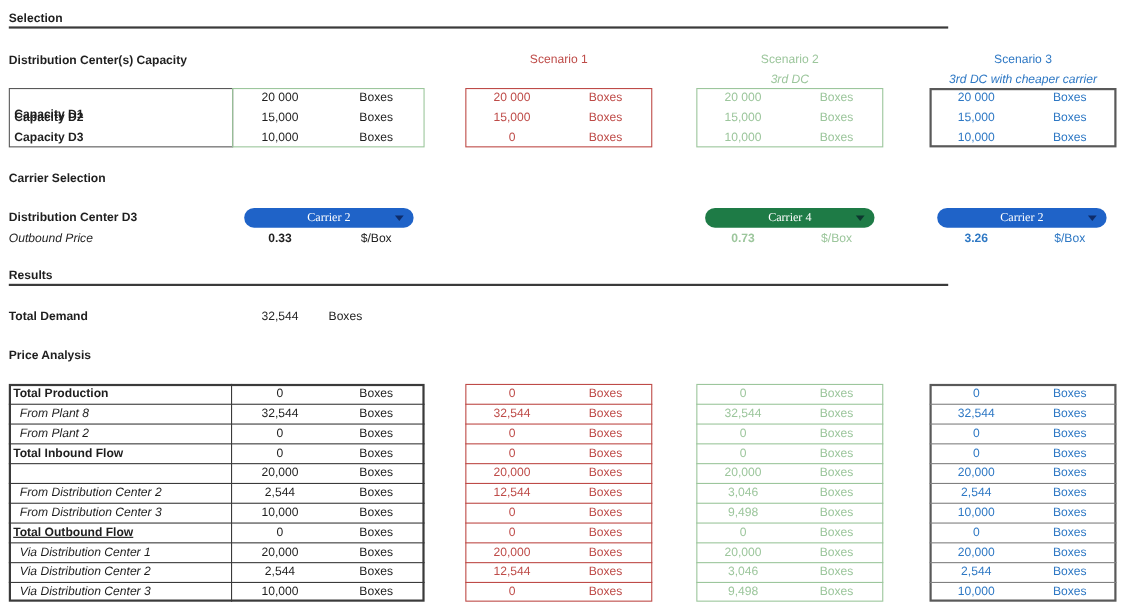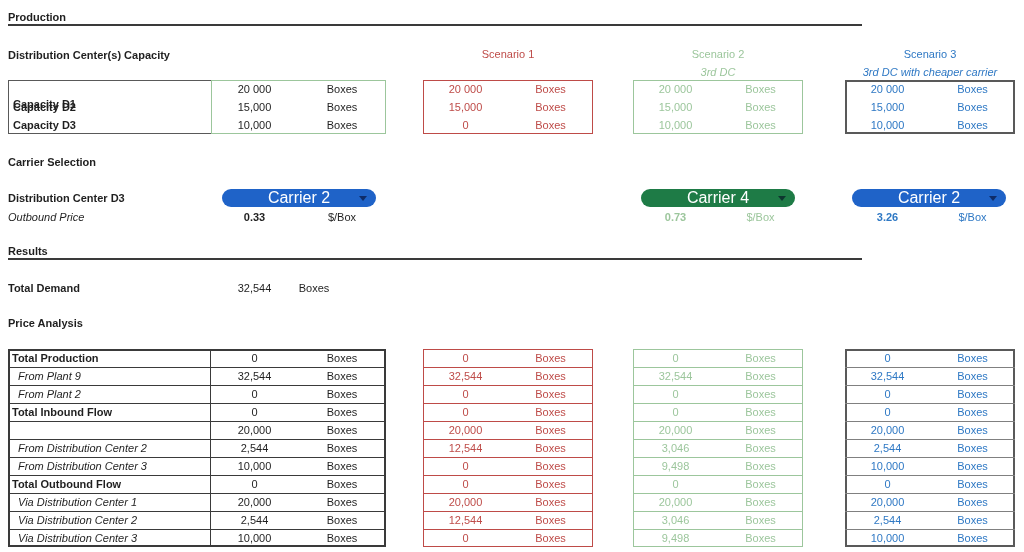--- a/index.html
+++ b/index.html
@@ -10,33 +10,33 @@
   .i{font-style:italic;}
   .c{text-align:center;}
   .s1{color:#BE4B48;}
   .s2{color:#9CC69C;}
   .s3{color:#2E78C4;}
   .rule{position:absolute;left:8px;width:854px;height:0;border-top:2px solid #3a3a3a;}
   .box{position:absolute;box-sizing:border-box;background:transparent;}
   .hline{position:absolute;height:1px;}
   .vline{position:absolute;width:1px;}
   .pill{position:absolute;height:18px;border-radius:9px;box-sizing:border-box;
-        color:#fff;font-size:16px;line-height:18px;text-align:center;cursor:pointer;}
+        color:#fff;font-size:11px;line-height:18px;text-align:center;cursor:pointer;font-family:Liberation Serif, serif;}
   .pill .arrow{position:absolute;right:9px;top:7px;width:0;height:0;
         border-left:4px solid transparent;border-right:4px solid transparent;
         border-top:5px solid rgba(0,0,30,0.55);}
   .pill-blue{background:#1F63C8;}
   .pill-green{background:#1E7B46;}
 </style>
 </head>
 <body>
 
 <div class="canvas" id="cv">
 
-  <div class="t b" style="left:8px;top:8px">Production</div>
+  <div class="t b" style="left:8px;top:8px">Selection</div>
   <div class="rule" style="top:24px"></div>
 
   <div class="t b" style="left:8px;top:46px">Distribution Center(s) Capacity</div>
 
   <div class="t c s1" style="left:423px;top:45px;width:170px">Scenario 1</div>
   <div class="t c s2" style="left:633px;top:45px;width:170px">Scenario 2</div>
   <div class="t c i s2" style="left:633px;top:63px;width:170px">3rd DC</div>
   <div class="t c s3" style="left:845px;top:45px;width:170px">Scenario 3</div>
   <div class="t c i s3" style="left:845px;top:63px;width:170px">3rd DC with cheaper carrier</div>
 
@@ -113,21 +113,21 @@
     <div class="t s3 c" style="left: 930px; top: 116px; width: 85px;">Boxes</div>
     <div class="t b" style="left: 12px; top: 349px; width: 190px;">Total Production</div>
     <div class="t c" style="left: 211px; top: 349px; width: 87px;">0</div>
     <div class="t c" style="left: 298px; top: 349px; width: 88px;">Boxes</div>
     <div class="t s1 c" style="left: 423px; top: 349px; width: 85px;">0</div>
     <div class="t s1 c" style="left: 508px; top: 349px; width: 85px;">Boxes</div>
     <div class="t s2 c" style="left: 633px; top: 349px; width: 85px;">0</div>
     <div class="t s2 c" style="left: 718px; top: 349px; width: 85px;">Boxes</div>
     <div class="t s3 c" style="left: 845px; top: 349px; width: 85px;">0</div>
     <div class="t s3 c" style="left: 930px; top: 349px; width: 85px;">Boxes</div>
-    <div class="t i" style="left: 18px; top: 367px; width: 190px;">From Plant 9</div>
+    <div class="t i" style="left: 18px; top: 367px; width: 190px;">From Plant 8</div>
     <div class="t c" style="left: 211px; top: 367px; width: 87px;">32,544</div>
     <div class="t c" style="left: 298px; top: 367px; width: 88px;">Boxes</div>
     <div class="t s1 c" style="left: 423px; top: 367px; width: 85px;">32,544</div>
     <div class="t s1 c" style="left: 508px; top: 367px; width: 85px;">Boxes</div>
     <div class="t s2 c" style="left: 633px; top: 367px; width: 85px;">32,544</div>
     <div class="t s2 c" style="left: 718px; top: 367px; width: 85px;">Boxes</div>
     <div class="t s3 c" style="left: 845px; top: 367px; width: 85px;">32,544</div>
     <div class="t s3 c" style="left: 930px; top: 367px; width: 85px;">Boxes</div>
     <div class="hline" style="left: 8px; top: 367px; width: 378px; background: rgb(58, 58, 58);"></div>
     <div class="hline" style="left: 423px; top: 367px; width: 170px; background: rgb(190, 75, 72);"></div>
@@ -190,21 +190,21 @@
     <div class="t s1 c" style="left: 423px; top: 457px; width: 85px;">0</div>
     <div class="t s1 c" style="left: 508px; top: 457px; width: 85px;">Boxes</div>
     <div class="t s2 c" style="left: 633px; top: 457px; width: 85px;">9,498</div>
     <div class="t s2 c" style="left: 718px; top: 457px; width: 85px;">Boxes</div>
     <div class="t s3 c" style="left: 845px; top: 457px; width: 85px;">10,000</div>
     <div class="t s3 c" style="left: 930px; top: 457px; width: 85px;">Boxes</div>
     <div class="hline" style="left: 8px; top: 457px; width: 378px; background: rgb(58, 58, 58);"></div>
     <div class="hline" style="left: 423px; top: 457px; width: 170px; background: rgb(190, 75, 72);"></div>
     <div class="hline" style="left: 633px; top: 457px; width: 170px; background: rgb(156, 198, 156);"></div>
     <div class="hline" style="left: 845px; top: 457px; width: 170px; background: rgb(128, 128, 128);"></div>
-    <div class="t b" style="left: 12px; top: 475px; width: 190px;">Total Outbound Flow</div>
+    <div class="t b" style="left: 12px; top: 475px; width: 190px; text-decoration: underline;">Total Outbound Flow</div>
     <div class="t c" style="left: 211px; top: 475px; width: 87px;">0</div>
     <div class="t c" style="left: 298px; top: 475px; width: 88px;">Boxes</div>
     <div class="t s1 c" style="left: 423px; top: 475px; width: 85px;">0</div>
     <div class="t s1 c" style="left: 508px; top: 475px; width: 85px;">Boxes</div>
     <div class="t s2 c" style="left: 633px; top: 475px; width: 85px;">0</div>
     <div class="t s2 c" style="left: 718px; top: 475px; width: 85px;">Boxes</div>
     <div class="t s3 c" style="left: 845px; top: 475px; width: 85px;">0</div>
     <div class="t s3 c" style="left: 930px; top: 475px; width: 85px;">Boxes</div>
     <div class="hline" style="left: 8px; top: 475px; width: 378px; background: rgb(58, 58, 58);"></div>
     <div class="hline" style="left: 423px; top: 475px; width: 170px; background: rgb(190, 75, 72);"></div>

